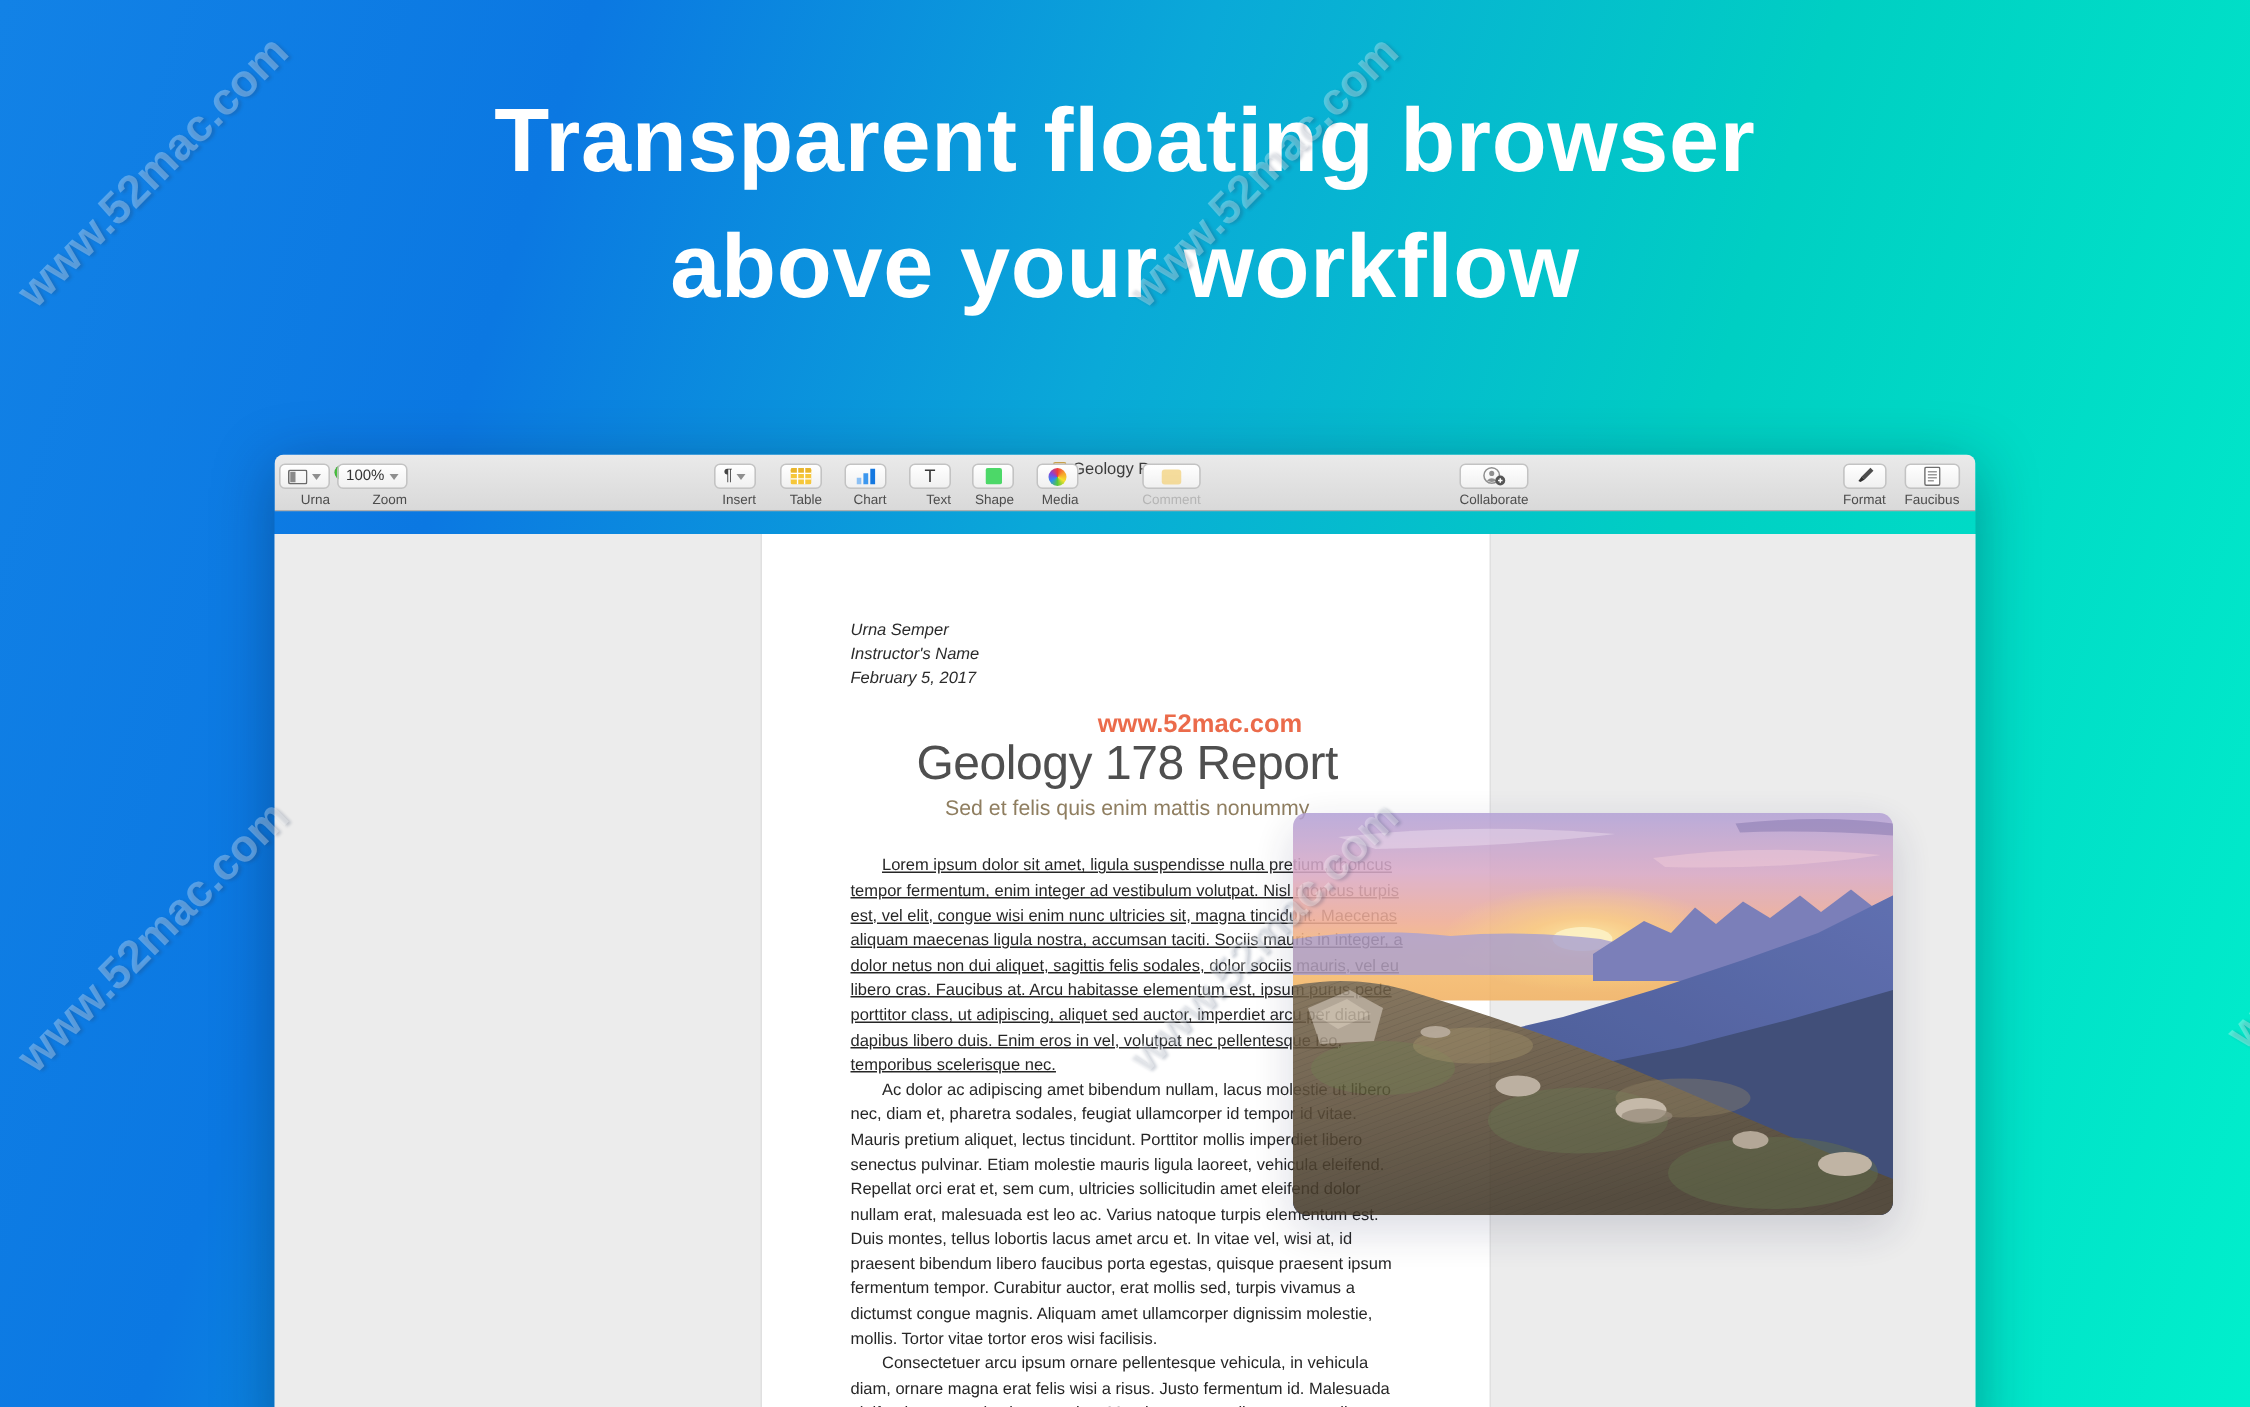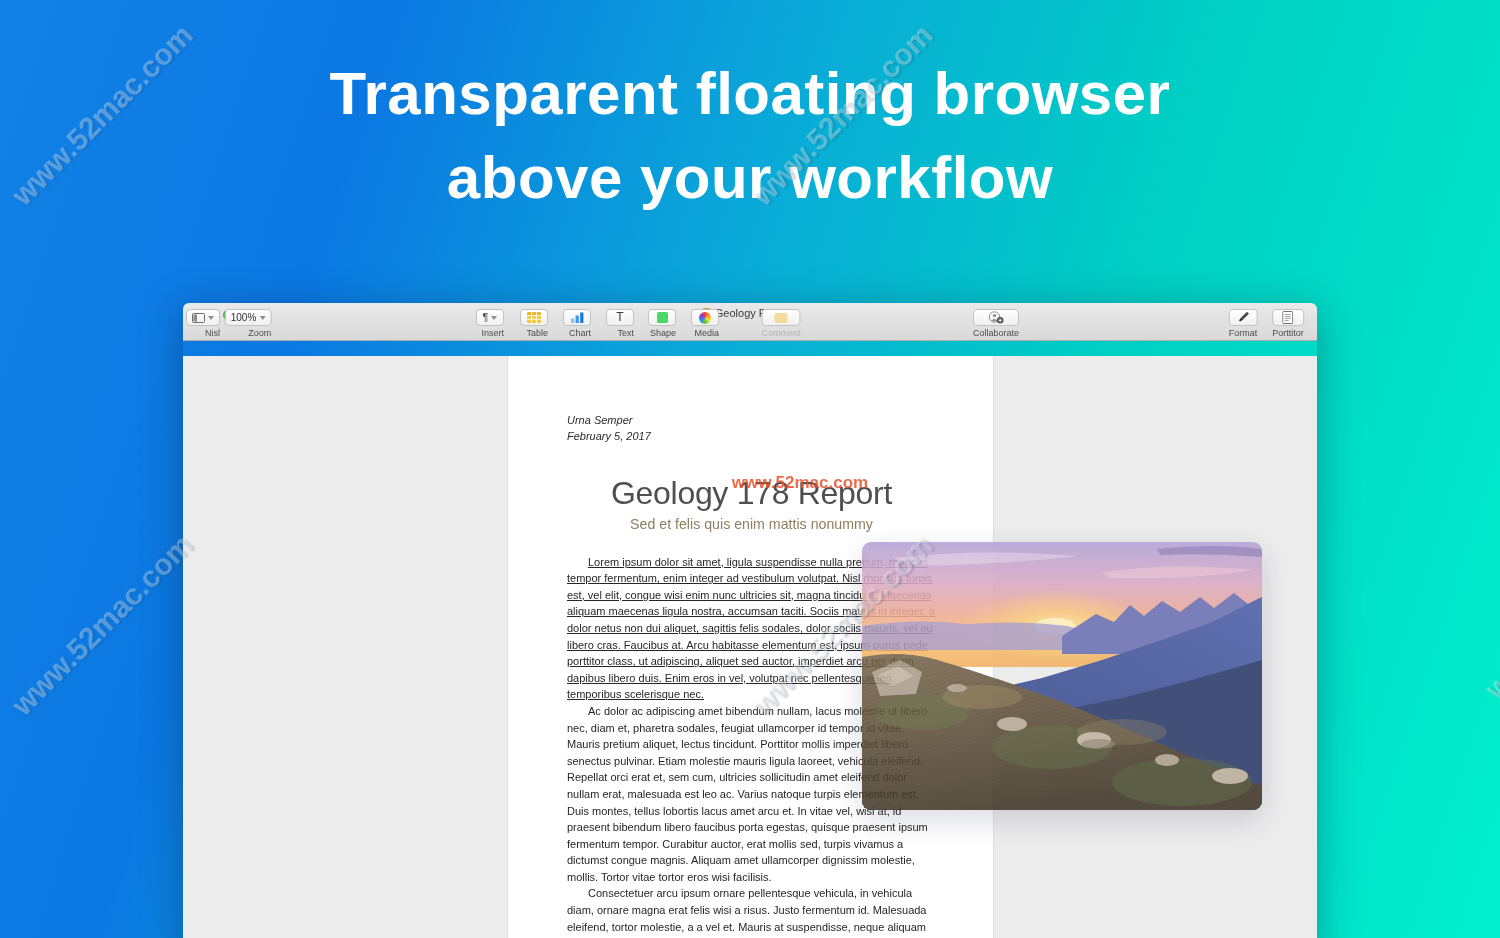--- a/index.html
+++ b/index.html
@@ -105,21 +105,21 @@
     <div class="toolbar">
 
       <div class="titem" style="left:20px">
         <div class="tbtn">
           <svg width="13" height="10" viewBox="0 0 13 10">
             <rect x="0.5" y="0.5" width="12" height="9" rx="1" fill="none" stroke="#6b6b6b"></rect>
             <rect x="1.5" y="1.5" width="3.5" height="7" fill="#8a8a8a"></rect>
           </svg>
           <span class="chev"></span>
         </div>
-        <div class="tlabel">Nisl</div>
+        <div class="tlabel">Urna</div>
       </div>
 
       <div class="titem" style="left:65px">
         <div class="tbtn">
           <span class="zoomtxt">100%</span>
           <span class="chev"></span>
         </div>
         <div class="tlabel">Zoom</div>
       </div>
 
@@ -206,31 +206,32 @@
         <div class="tlabel">Format</div>
       </div>
 
       <div class="titem" style="left:1105px">
         <div class="tbtn">
           <svg width="11" height="13" viewBox="0 0 11 13">
             <rect x="0.5" y="0.5" width="10" height="12" rx="1" fill="#fff" stroke="#6e6e6e"></rect>
             <path d="M2.5,3.5 H8.5 M2.5,5.5 H8.5 M2.5,7.5 H8.5 M2.5,9.5 H6.5" stroke="#9a9a9a" stroke-width="0.9"></path>
           </svg>
         </div>
-        <div class="tlabel">Porttitor</div>
+        <div class="tlabel">Faucibus</div>
       </div>
 
     </div>
   </div>
 
   <div class="content">
     <div class="gutter-l"></div>
     <div class="page">
       <div class="doc-head">
         <div>Urna Semper</div>
+        <div>Instructor's Name</div>
         <div>February 5, 2017</div>
       </div>
       <div class="doc-title">Geology 178 Report</div>
       <div class="doc-sub">Sed et felis quis enim mattis nonummy</div>
       <div class="doc-body">
         <p>Lorem ipsum dolor sit amet, ligula suspendisse nulla pretium, rhoncus tempor fermentum, enim integer ad vestibulum volutpat. Nisl rhoncus turpis est, vel elit, congue wisi enim nunc ultricies sit, magna tincidunt. Maecenas aliquam maecenas ligula nostra, accumsan taciti. Sociis mauris in integer, a dolor netus non dui aliquet, sagittis felis sodales, dolor sociis mauris, vel eu libero cras. Faucibus at. Arcu habitasse elementum est, ipsum purus pede porttitor class, ut adipiscing, aliquet sed auctor, imperdiet arcu per diam dapibus libero duis. Enim eros in vel, volutpat nec pellentesque leo, temporibus scelerisque nec.</p>
         <p>Ac dolor ac adipiscing amet bibendum nullam, lacus molestie ut libero nec, diam et, pharetra sodales, feugiat ullamcorper id tempor id vitae. Mauris pretium aliquet, lectus tincidunt. Porttitor mollis imperdiet libero senectus pulvinar. Etiam molestie mauris ligula laoreet, vehicula eleifend. Repellat orci erat et, sem cum, ultricies sollicitudin amet eleifend dolor nullam erat, malesuada est leo ac. Varius natoque turpis elementum est. Duis montes, tellus lobortis lacus amet arcu et. In vitae vel, wisi at, id praesent bibendum libero faucibus porta egestas, quisque praesent ipsum fermentum tempor. Curabitur auctor, erat mollis sed, turpis vivamus a dictumst congue magnis. Aliquam amet ullamcorper dignissim molestie, mollis. Tortor vitae tortor eros wisi facilisis.</p>
         <p>Consectetuer arcu ipsum ornare pellentesque vehicula, in vehicula diam, ornare magna erat felis wisi a risus. Justo fermentum id. Malesuada eleifend, tortor molestie, a a vel et. Mauris at suspendisse, neque aliquam faucibus</p>
       </div>
     </div>

